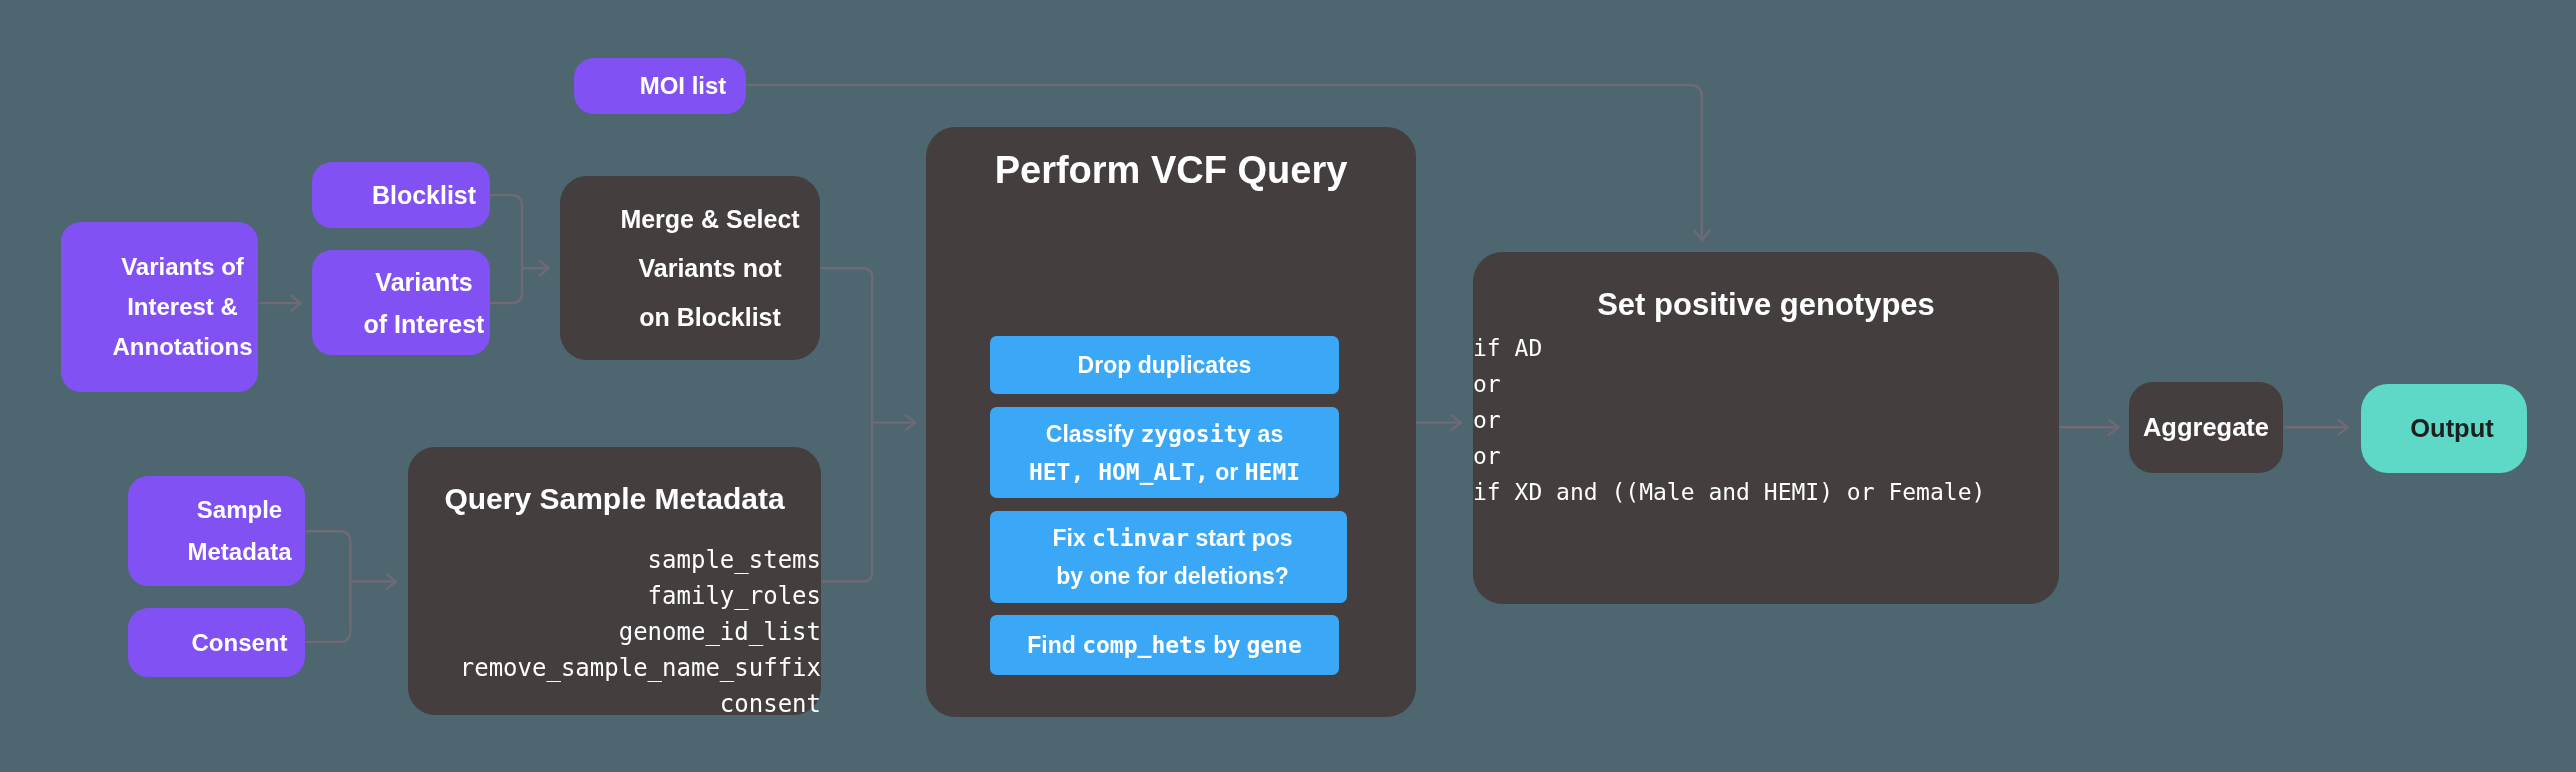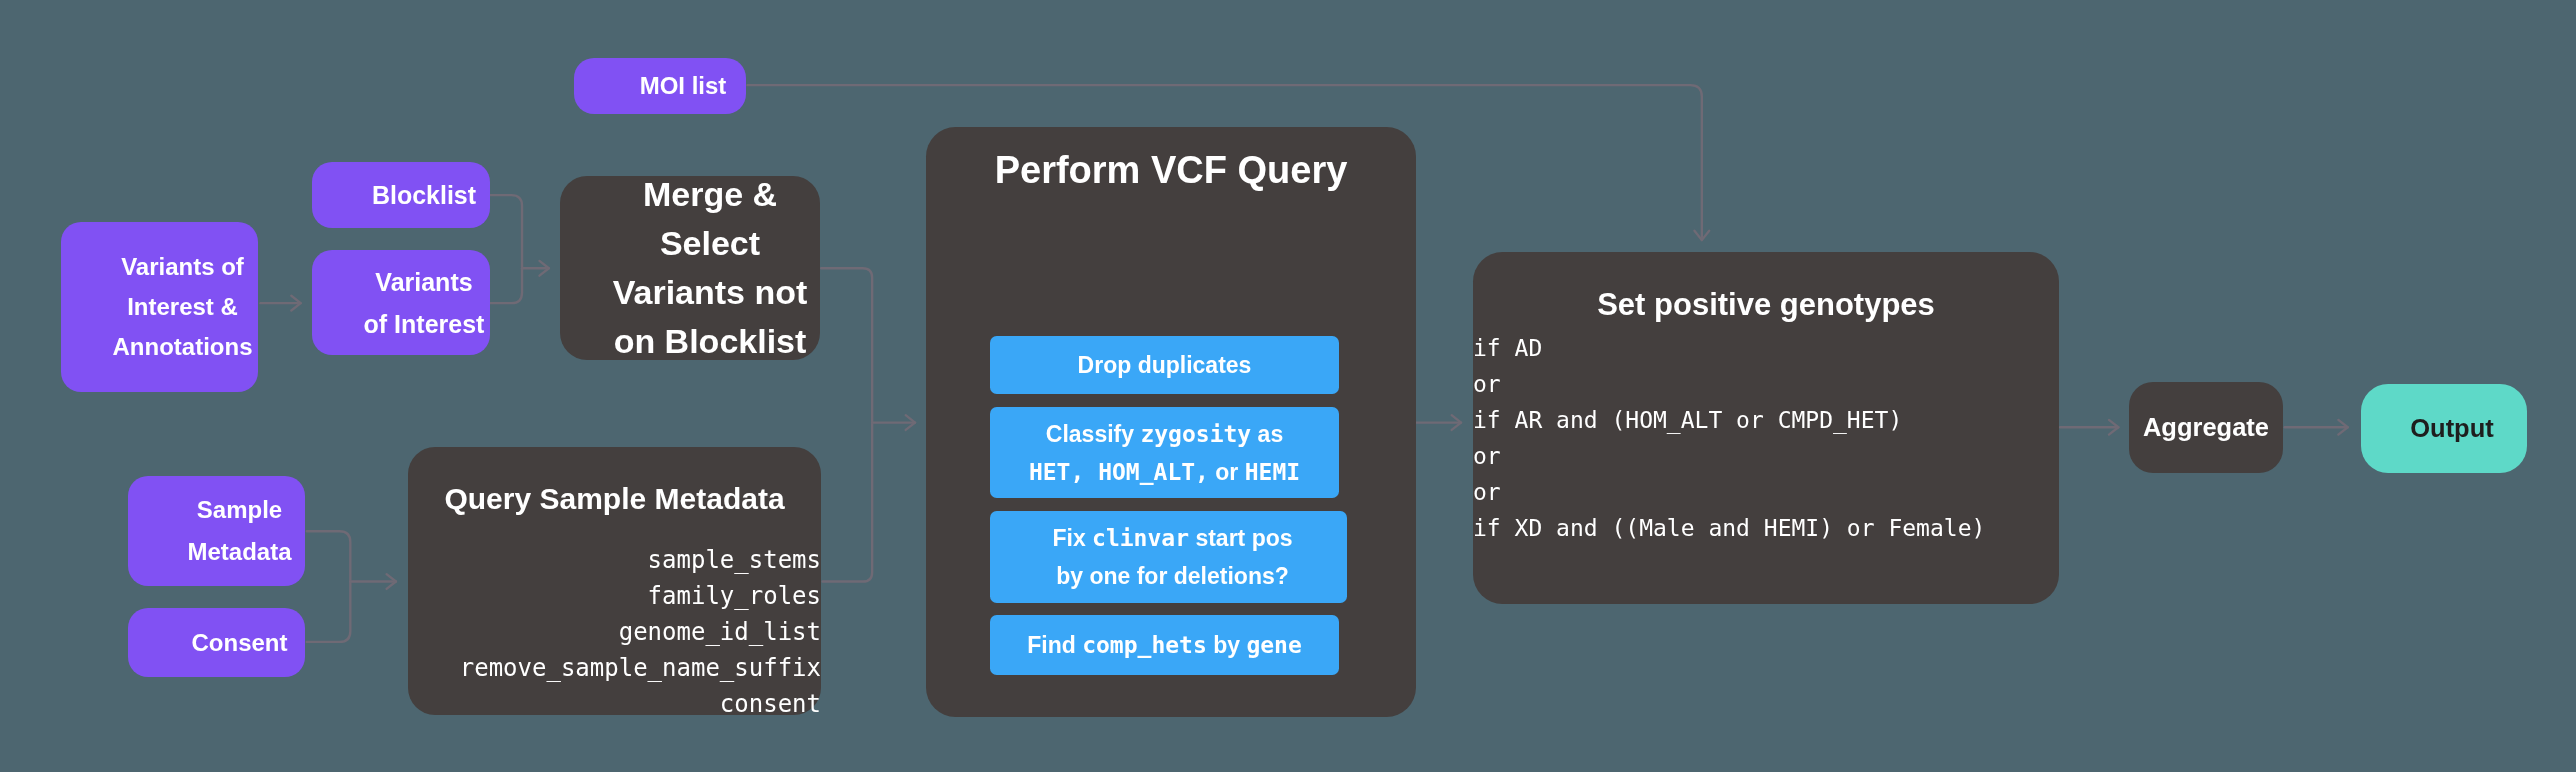--- a/index.html
+++ b/index.html
@@ -19,21 +19,21 @@
     text-align: center;
   }
   .purple { background: #8151F3; color: #FFFFFF; border-radius: 20px; padding-left: 46px; }
   .dark   { background: #443F3E; color: #FFFFFF; border-radius: 29.5px; }
   .teal   { background: #5ED9C8; color: #1E1E1E; border-radius: 27px; }
 
   .lbl-36 { font-size: 24px; font-weight: 700; line-height: 42px; }
   .lbl-37 { font-size: 25px; font-weight: 700; line-height: 42px; }
   .lbl-38 { font-size: 25.5px; font-weight: 700; }
   .lbl-voia { font-size: 24px; font-weight: 700; line-height: 40px; }
-  .lbl-merge { font-size: 34px; font-weight: 700; line-height: 49px; padding-left: 40px; }
+  .lbl-merge { font-size: 25px; font-weight: 700; line-height: 49px; padding-left: 40px; }
 
   .big-title { position: absolute; left: 0; right: 0; text-align: center; font-weight: 700; color: #FFFFFF; }
 
   .blue-step {
     position: absolute;
     background: #3AA7F7; color: #FFFFFF;
     border-radius: 6.7px;
     display: flex; flex-direction: column;
     align-items: center; justify-content: center;
     font-size: 23px; font-weight: 600;
@@ -156,21 +156,20 @@
         <div>remove_sample_name_suffix</div>
         <div>consent</div>
       </div>
   </div>
 
   <div class="node dark" style="left:1473px; top:252px; width:586px; height:352px;">
     <div class="big-title" style="top:35px; font-size:31px;">Set positive genotypes</div>
     <div class="rules" style="top:78px;">
         <div>if AD</div>
         <div>or</div>
-        <div>if AR and (HOM_ALT or CMPD_HET)</div>
         <div>or</div>
         <div>or</div>
         <div>if XD and ((Male and HEMI) or Female)</div>
       </div>
   </div>
 
   <div class="node dark lbl-38" style="left:2129px; top:382px; width:154px; height:91px; border-radius:24px;">
     <div>Aggregate</div>
   </div>
 

